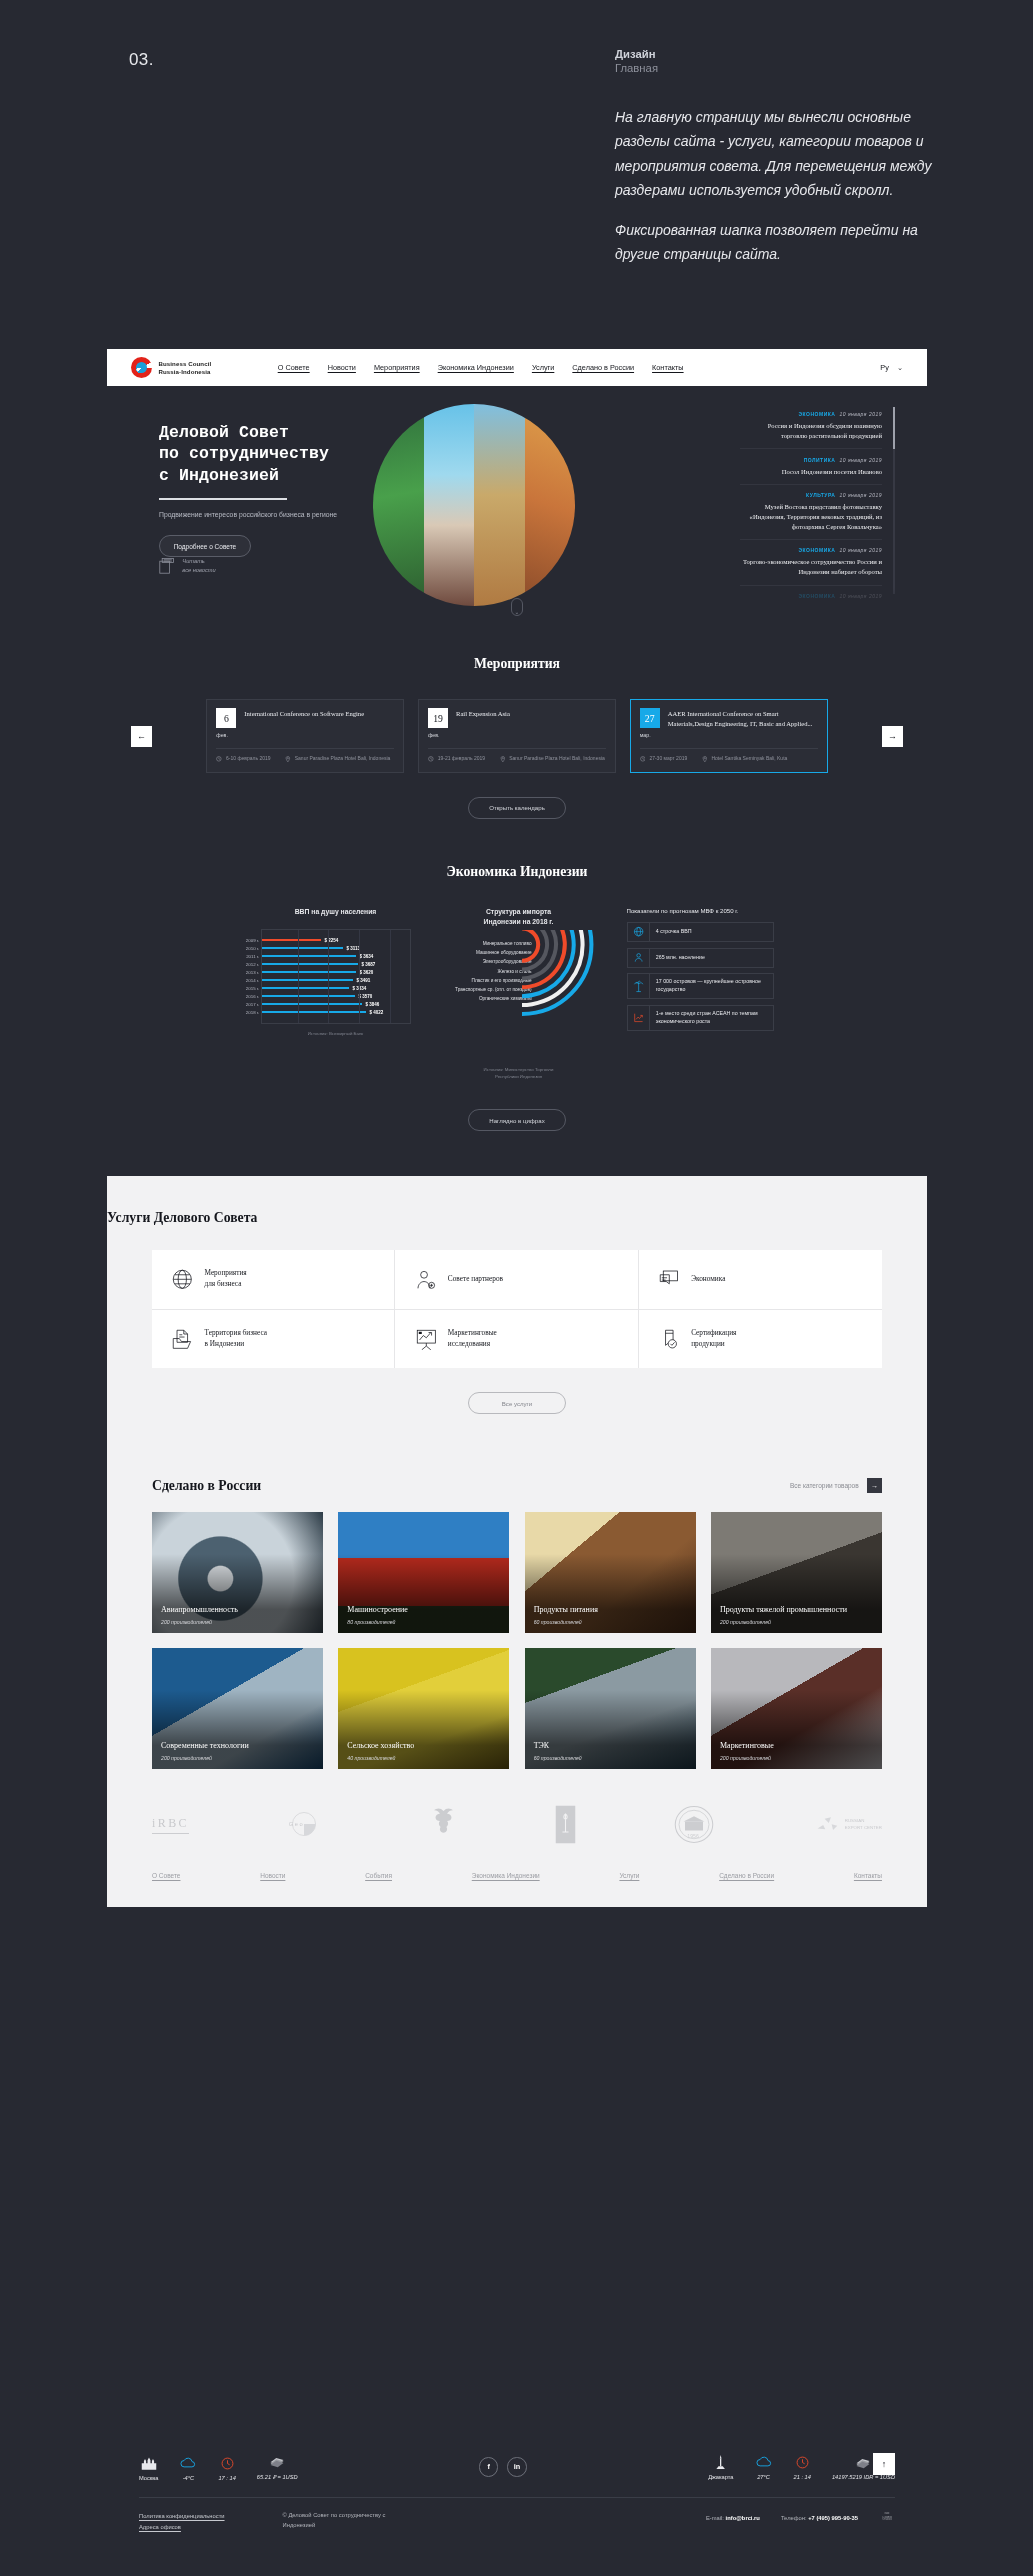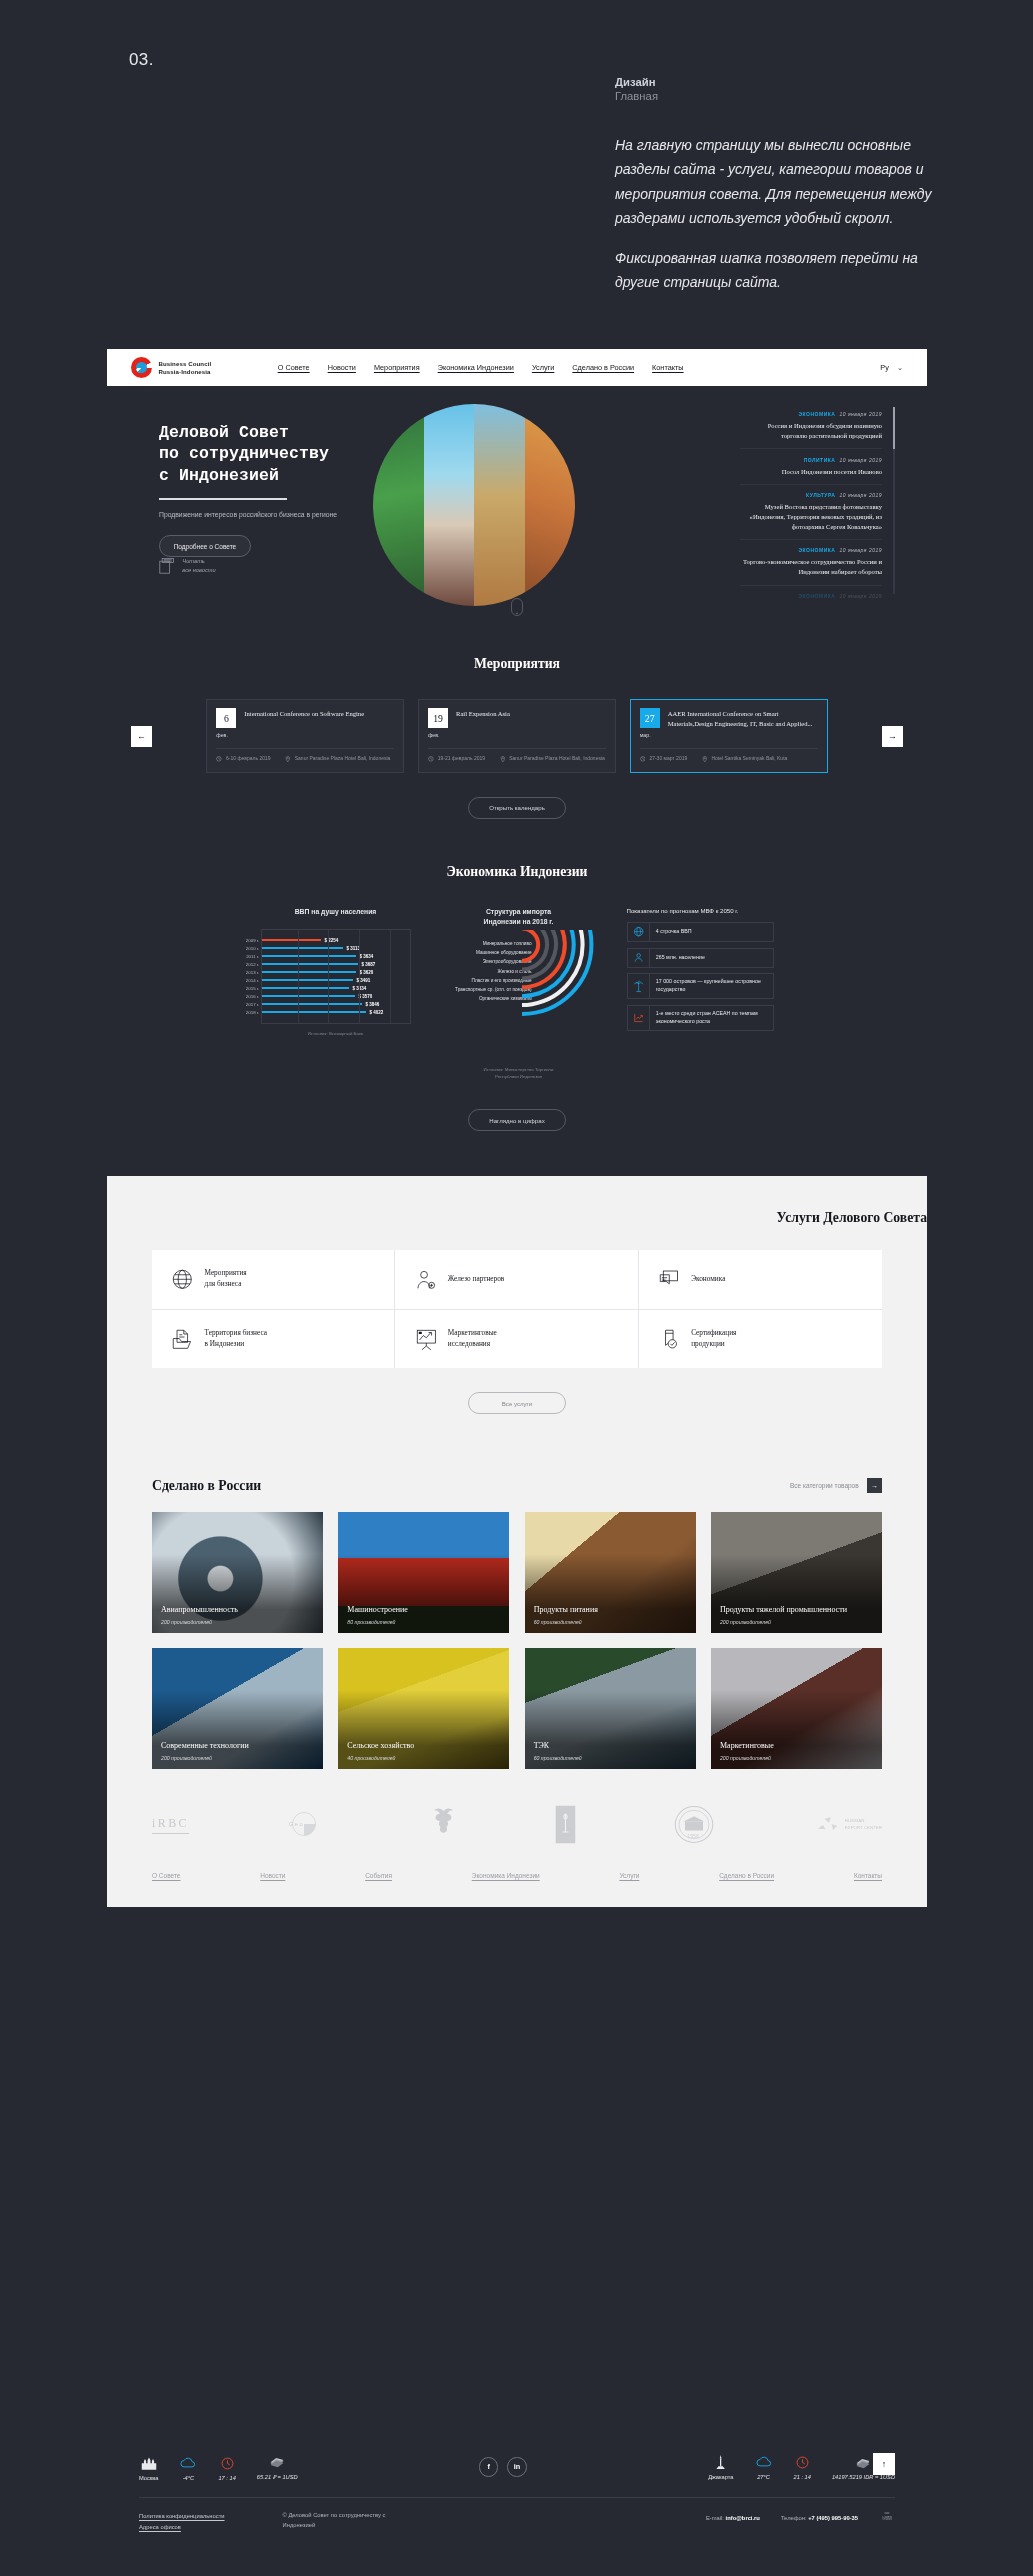--- a/index.html
+++ b/index.html
@@ -6,21 +6,21 @@
   body {
     width: 1033px; height: 2576px;
     background: #272932;
     font-family: "Liberation Sans", sans-serif;
     overflow: hidden; position: relative;
   }
 
   
   .intro { position: absolute; left: 0; top: 0; width: 1033px; height: 347px; }
   .intro-num { position: absolute; left: 129px; top: 50px; color: #e8e9ed; font-size: 17px; letter-spacing: 0.4px; }
-  .intro-right { position: absolute; left: 615px; top: 48px; width: 339px; margin-top: 28px; }
+  .intro-right { position: absolute; left: 615px; top: 48px; width: 339px; }
   .intro-kicker { color: #cfd2da; font-size: 11.3px; font-weight: bold; margin-bottom: 2.4px; }
   .intro-sub { color: #8e919c; font-size: 11.3px; margin-bottom: 31px; }
   .intro-p { color: #e7e8ec; font-size: 14px; line-height: 1.72; margin-bottom: 16px; font-style: italic; }
 
   
   .site { position: absolute; left: 107px; top: 349px; width: 820px; }
 
   
   .site-header { background: #fff; height: 37px; display: flex; align-items: center; padding: 0 24px; }
   .logo { display: flex; align-items: center; gap: 6.5px; width: 137px; }
@@ -112,21 +112,21 @@
   .arcs { position: absolute; left: 90px; top: 22.6px; }
 
   .kpi-col { width: 147px; }
   .kpi-head { color: #e6e7eb; font-size: 6.1px; margin-bottom: 8px; }
   .kpi { display: flex; border: 0.8px solid #3a3d47; margin-bottom: 5.7px; min-height: 20px; align-items: stretch; }
   .kpi-ic { width: 22.6px; display: flex; align-items: center; justify-content: center; border-right: 0.8px solid #3a3d47; flex: none; }
   .kpi-tx { color: #e9eaee; font-size: 5.3px; line-height: 1.5; padding: 4px 5.7px; display: flex; align-items: center; }
 
   
   .sec-light { background: #f2f2f3; padding: 34px 0 36px; }
-  .sec-title-dark { font-family: "Liberation Serif", serif; font-weight: bold; color: #15171d; text-align: right; font-size: 13.7px; }
+  .sec-title-dark { font-family: "Liberation Serif", serif; font-weight: bold; color: #15171d; text-align: left; font-size: 13.7px; }
   .svc-grid { margin: 24px 45px 0; background: #fff; display: grid; grid-template-columns: repeat(3,1fr); }
   .svc { display: flex; align-items: center; gap: 10.5px; padding: 18px 19.4px; border-right: 0.8px solid #e6e6e8; border-bottom: 0.8px solid #e6e6e8; min-height: 58px; }
   .svc:nth-child(3n) { border-right: none; }
   .svc:nth-child(n+4) { border-bottom: none; }
   .svc-tx { font-family: "Liberation Serif", serif; color: #15171d; font-size: 7.3px; line-height: 1.5; }
   .pill-light { display: block; width: 98px; margin: 24px auto 0; text-align: center; border: 0.8px solid #b8b9bd;
     border-radius: 11.3px; color: #83858c; font-size: 6.1px; padding: 6.5px 0; background: #f2f2f3; }
 
   
   .mir-head { display: flex; align-items: center; margin: 0 45px 18px; }
@@ -527,21 +527,21 @@
       </div>
 
       <div class="svc">
         <svg width="22.6" height="22.6" viewBox="0 0 30 30">
             <circle cx="12" cy="9" r="4.5" fill="none" stroke="#15171d"></circle>
             <path d="M4 27c0-5 3.6-9 8-9s8 4 8 9" fill="none" stroke="#15171d"></path>
             <circle cx="22" cy="23" r="4" fill="none" stroke="#15171d"></circle>
             <path d="M22 21v4M20 23h4" stroke="#15171d"></path>
           </svg>
         <div class="svc-tx">
-            <div>Железо партнеров</div>
+            <div>Совете партнеров</div>
           </div>
       </div>
 
       <div class="svc">
         <svg width="22.6" height="22.6" viewBox="0 0 30 30">
             <rect x="7" y="4" width="19" height="13" fill="none" stroke="#15171d"></rect>
             <path d="M3 9h12v12l-4-3H3z" fill="none" stroke="#15171d"></path>
             <line x1="5" y1="13" x2="12" y2="13" stroke="#15171d"></line>
             <line x1="5" y1="16" x2="10" y2="16" stroke="#15171d"></line>
           </svg>

